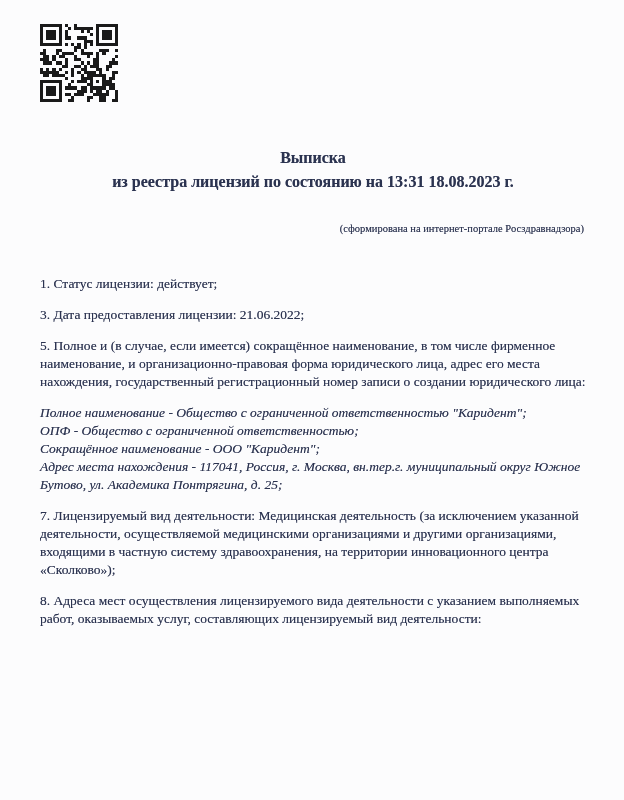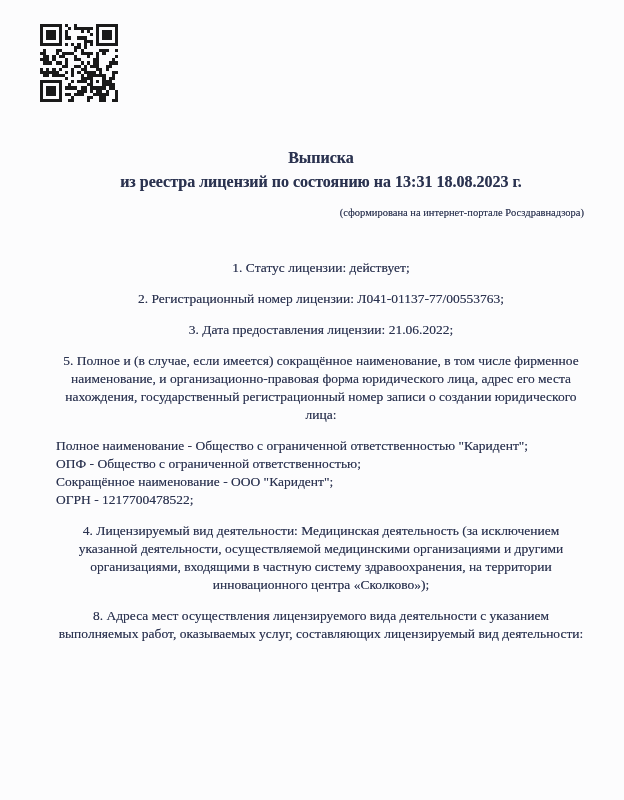--- a/index.html
+++ b/index.html
@@ -17,44 +17,44 @@
     line-height:18px;
     text-shadow:0 0 .4px rgba(43,51,80,.55);
     overflow:hidden;
   }
   .qr{
     position:absolute;
     left:40px;top:24px;
     width:78px;height:78px;
   }
   .content{
-    padding:146px 38px 0 56px;
+    padding:146px 38px 0 40px;
   }
   .doc-title{
     text-align:center;
     font-weight:bold;
     font-size:16px;
     line-height:24px;
   }
   .note{
     text-align:right;
     font-size:10.5px;
     line-height:13px;
-    margin-top:12px;
+    margin-top:28px;
     margin-right:2px;
   }
   p.item{
     margin:8px 0 13px 0;
-    text-align:center;
   }
   p.first{
     margin-top:40px;
   }
   .org-block{
     margin:0 0 13px 0;
+    font-style:italic;
   }
   .org-block div{
     margin:0;
   }
 </style>
 </head>
 <body>
 
 <div class="page">
 
@@ -259,29 +259,28 @@
   <div class="content">
 
     <div class="title-block">
       <div class="doc-title">Выписка</div>
       <div class="doc-title">из реестра лицензий по состоянию на 13:31 18.08.2023 г.</div>
     </div>
 
     <div class="note">(сформирована на интернет-портале Росздравнадзора)</div>
 
     <p class="item first">1. Статус лицензии: действует;</p>
-    <p class="item">2. Регистрационный номер лицензии: Л041-01137-77/00553763;</p>
     <p class="item">3. Дата предоставления лицензии: 21.06.2022;</p>
     <p class="item">5. Полное и (в случае, если имеется) сокращённое наименование, в том числе фирменное наименование, и организационно-правовая форма юридического лица, адрес его места нахождения, государственный регистрационный номер записи о создании юридического лица:</p>
 
     <div class="org-block">
       <div>Полное наименование - Общество с ограниченной ответственностью "Каридент";</div>
       <div>ОПФ - Общество с ограниченной ответственностью;</div>
       <div>Сокращённое наименование - ООО "Каридент";</div>
-      <div>ОГРН - 1217700478522;</div>
+      <div>Адрес места нахождения - 117041, Россия, г. Москва, вн.тер.г. муниципальный округ Южное Бутово, ул. Академика Понтрягина, д. 25;</div>
     </div>
 
-    <p class="item">4. Лицензируемый вид деятельности: Медицинская деятельность (за исключением указанной деятельности, осуществляемой медицинскими организациями и другими организациями, входящими в частную систему здравоохранения, на территории инновационного центра «Сколково»);</p>
+    <p class="item">7. Лицензируемый вид деятельности: Медицинская деятельность (за исключением указанной деятельности, осуществляемой медицинскими организациями и другими организациями, входящими в частную систему здравоохранения, на территории инновационного центра «Сколково»);</p>
     <p class="item">8. Адреса мест осуществления лицензируемого вида деятельности с указанием выполняемых работ, оказываемых услуг, составляющих лицензируемый вид деятельности:</p>
 
 
   </div>
 </div>
 
 </body></html>

